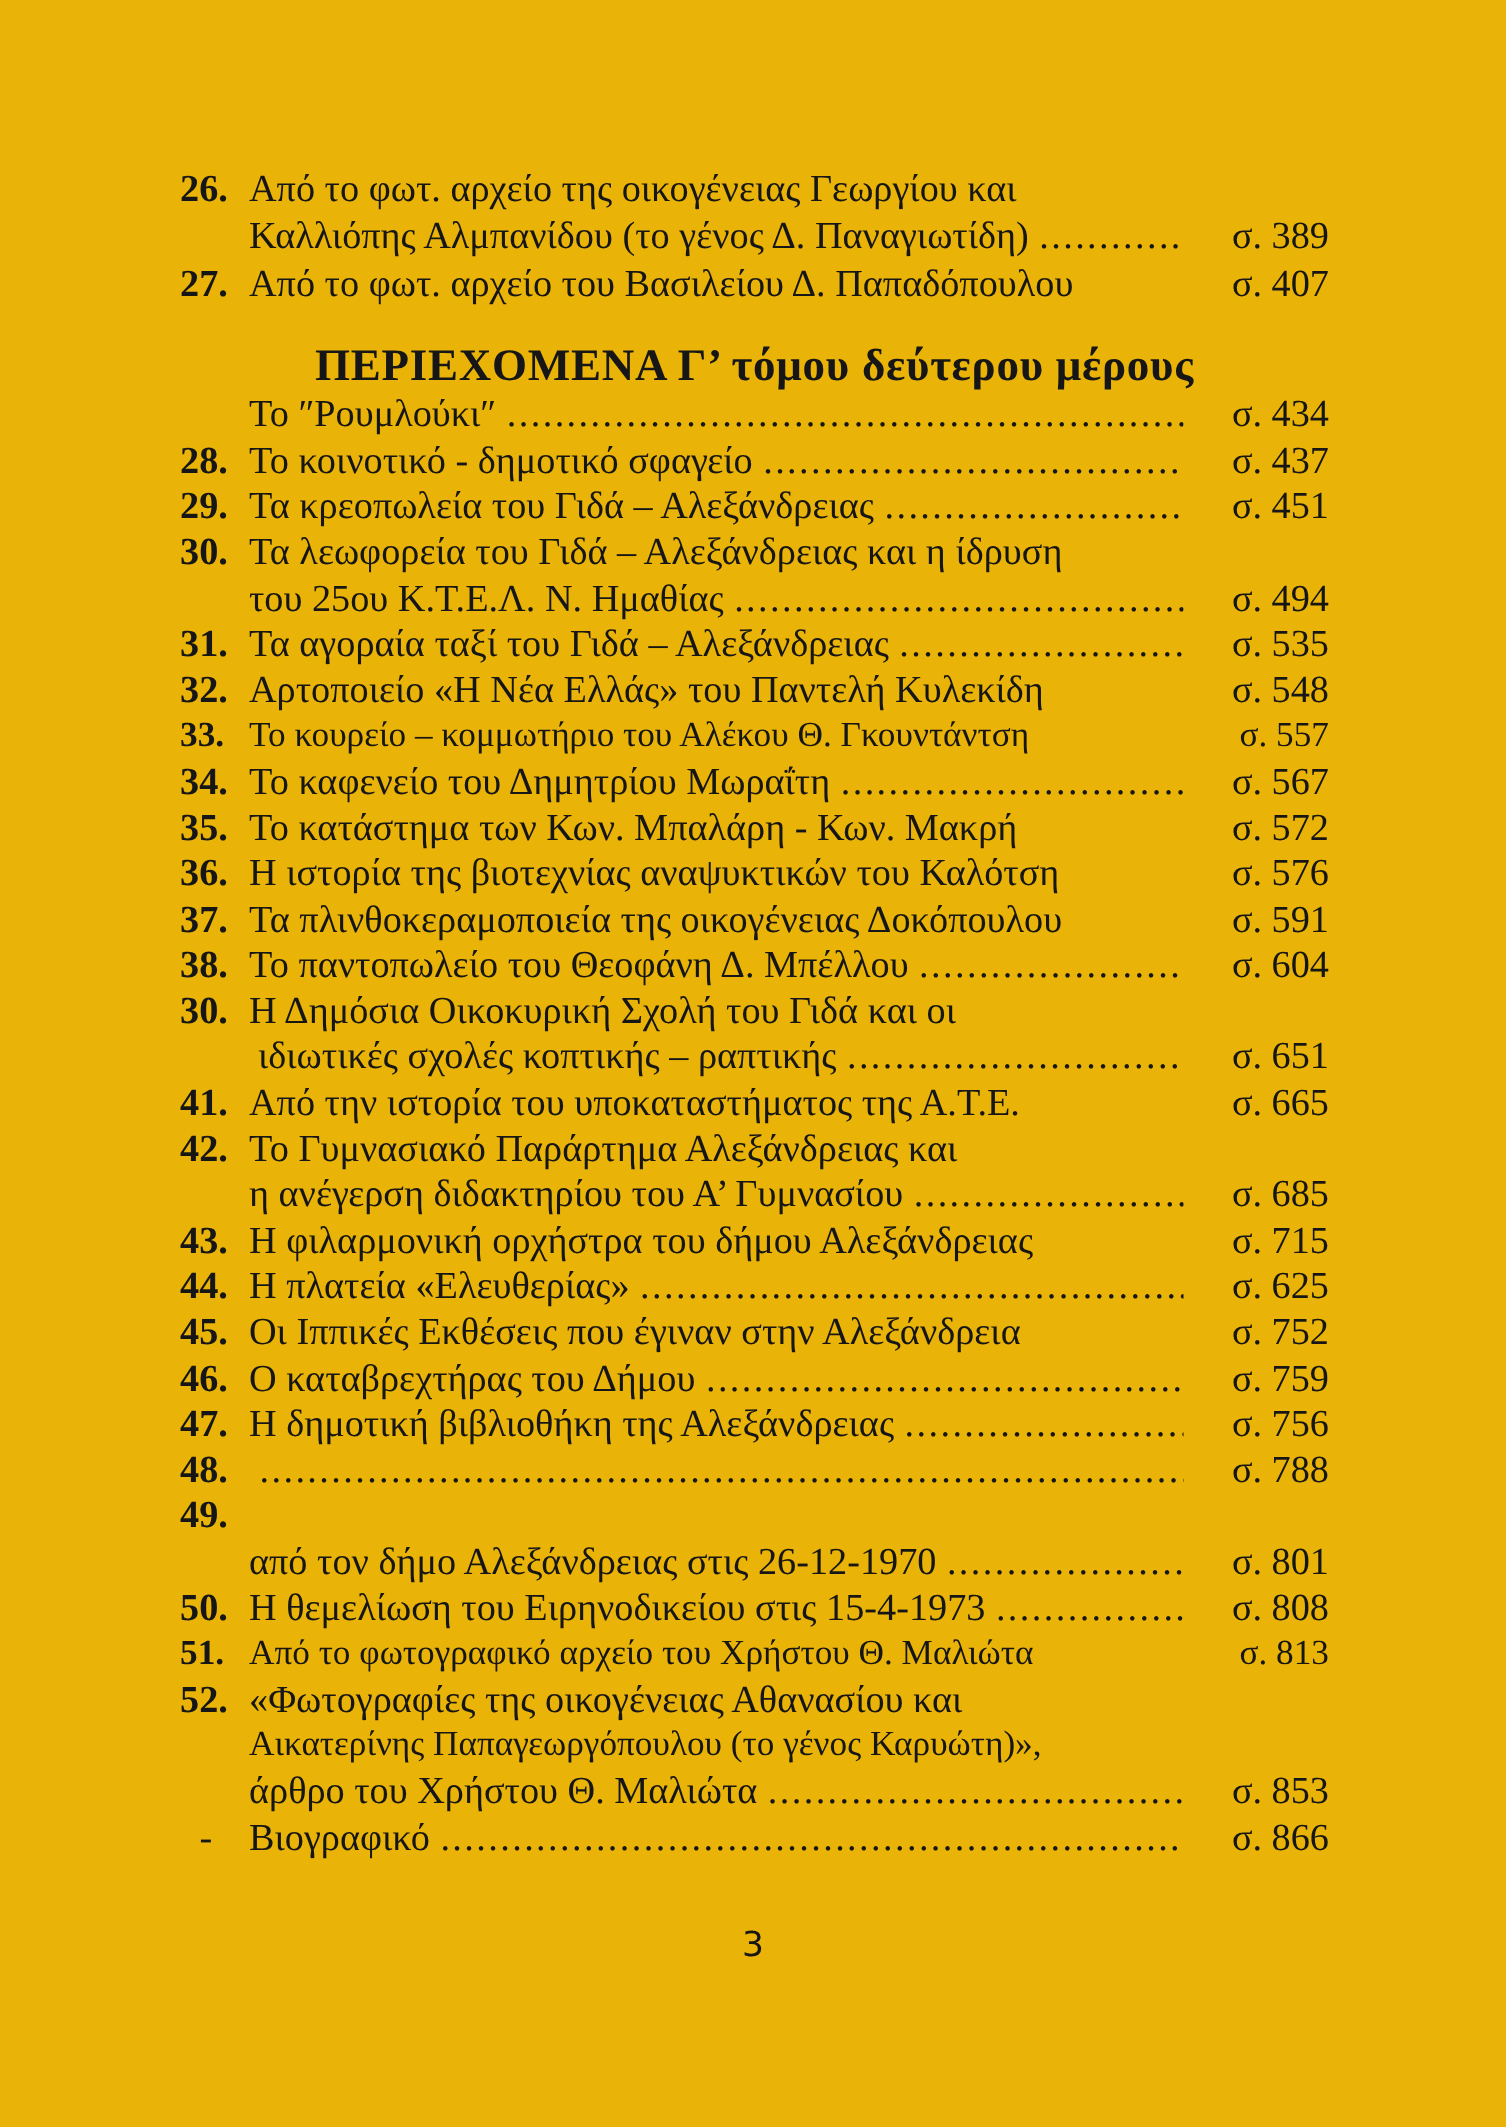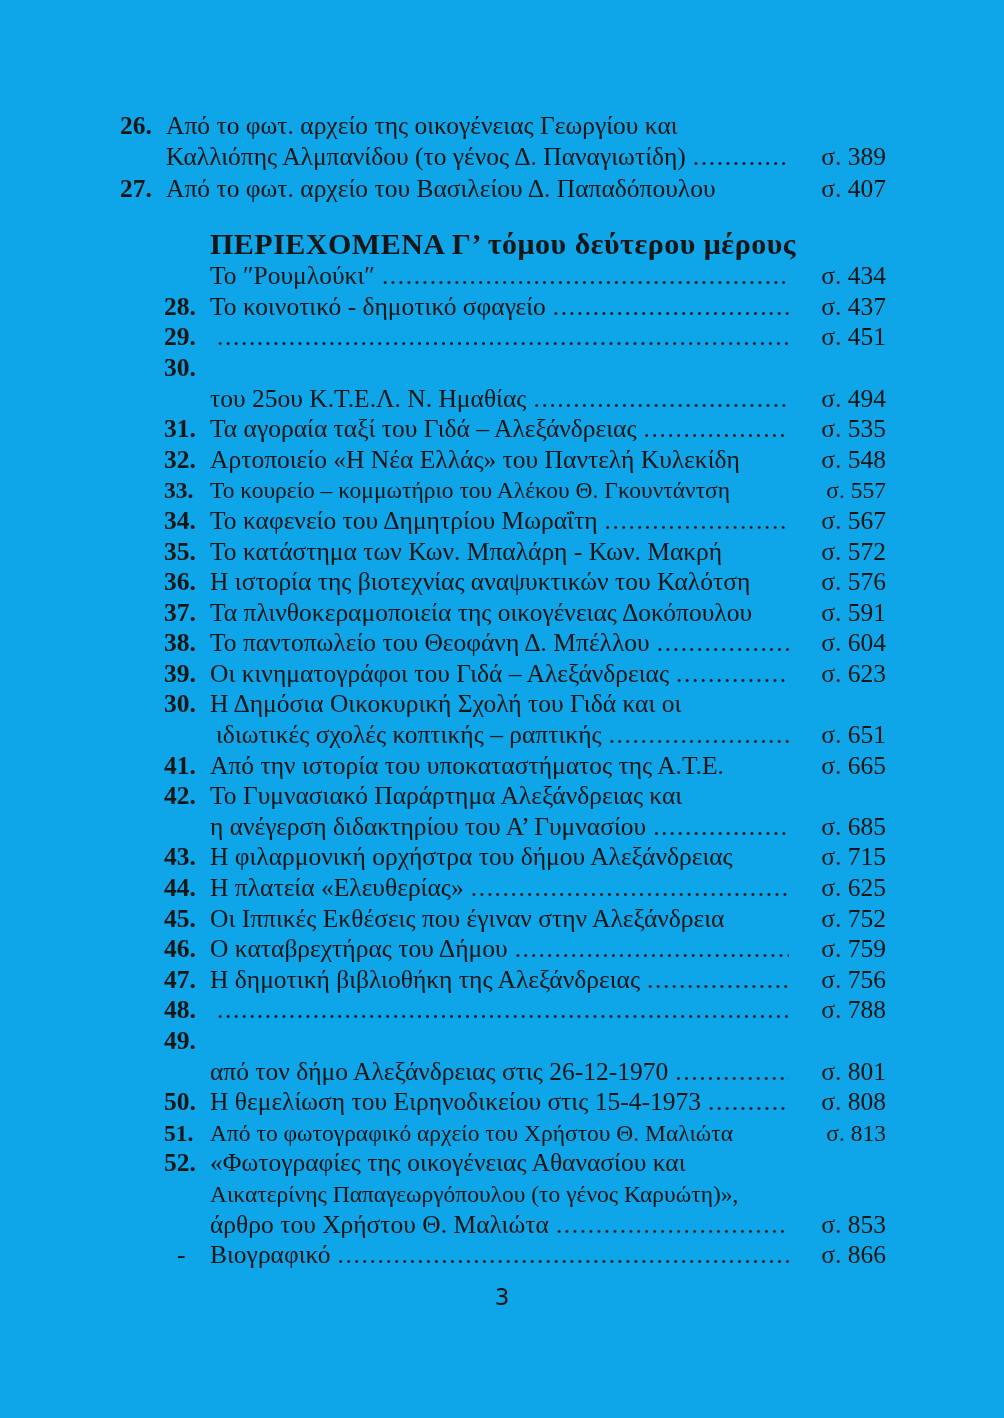--- a/index.html
+++ b/index.html
@@ -1,39 +1,39 @@
 <!DOCTYPE html>
 <html lang="el"><head>
 <meta charset="utf-8">
 <title>Document</title>
 <style>
   html,body{margin:0;padding:0;background:#777;}
   .sheet{
     position:relative;
     width:1004px;height:1418px;
     margin:0 auto;
-    background:#0ea5e9;
+    background:#eab308;
     color:#161616;
     font-family:"Liberation Serif","DejaVu Serif",serif;
     overflow:hidden;
   }
   .content{
     position:absolute;
     left:120px;top:110px;
     width:766px;
   }
   .row{
     display:flex;
     align-items:baseline;
     height:31.4px;
     font-size:25.5px;
     line-height:31.4px;
     white-space:nowrap;
   }
-  .main-list .row{height:30.6px;line-height:30.6px;margin-left:44px;}
+  .main-list .row{height:30.6px;line-height:30.6px;}
   .row.small{font-size:23.5px;}
   .num{
     flex:0 0 46px;
     font-weight:bold;
   }
   .num.dash{font-weight:normal;padding-left:13px;box-sizing:border-box;}
   .text{flex:0 1 auto;}
   .text.indent{padding-left:6px;}
   .lead{
     flex:1 1 0;
@@ -96,25 +96,27 @@
           <span class="pageref">σ. 434</span>
         </div>
         <div class="row">
           <span class="num">28.</span>
           <span class="text">Το κοινοτικό - δημοτικό σφαγείο</span>
           <span class="lead dots"></span>
           <span class="pageref">σ. 437</span>
         </div>
         <div class="row">
           <span class="num">29.</span>
+          <span class="text">Τα κρεοπωλεία του Γιδά – Αλεξάνδρειας</span>
           <span class="lead dots"></span>
           <span class="pageref">σ. 451</span>
         </div>
         <div class="row">
           <span class="num">30.</span>
+          <span class="text">Τα λεωφορεία του Γιδά – Αλεξάνδρειας και η ίδρυση</span>
           <span class="lead"></span>
         </div>
         <div class="row">
           <span class="num"></span>
           <span class="text">του 25ου Κ.Τ.Ε.Λ. Ν. Ημαθίας</span>
           <span class="lead dots"></span>
           <span class="pageref">σ. 494</span>
         </div>
         <div class="row">
           <span class="num">31.</span>
@@ -156,26 +158,20 @@
           <span class="num">37.</span>
           <span class="text">Τα πλινθοκεραμοποιεία της οικογένειας Δοκόπουλου</span>
           <span class="lead"></span>
           <span class="pageref">σ. 591</span>
         </div>
         <div class="row">
           <span class="num">38.</span>
           <span class="text">Το παντοπωλείο του Θεοφάνη Δ. Μπέλλου</span>
           <span class="lead dots"></span>
           <span class="pageref">σ. 604</span>
-        </div>
-        <div class="row">
-          <span class="num">39.</span>
-          <span class="text">Οι κινηματογράφοι του Γιδά – Αλεξάνδρειας</span>
-          <span class="lead dots"></span>
-          <span class="pageref">σ. 623</span>
         </div>
         <div class="row">
           <span class="num">30.</span>
           <span class="text">Η Δημόσια Οικοκυρική Σχολή του Γιδά και οι</span>
           <span class="lead"></span>
         </div>
         <div class="row">
           <span class="num"></span>
           <span class="text indent">ιδιωτικές σχολές κοπτικής – ραπτικής</span>
           <span class="lead dots"></span>

